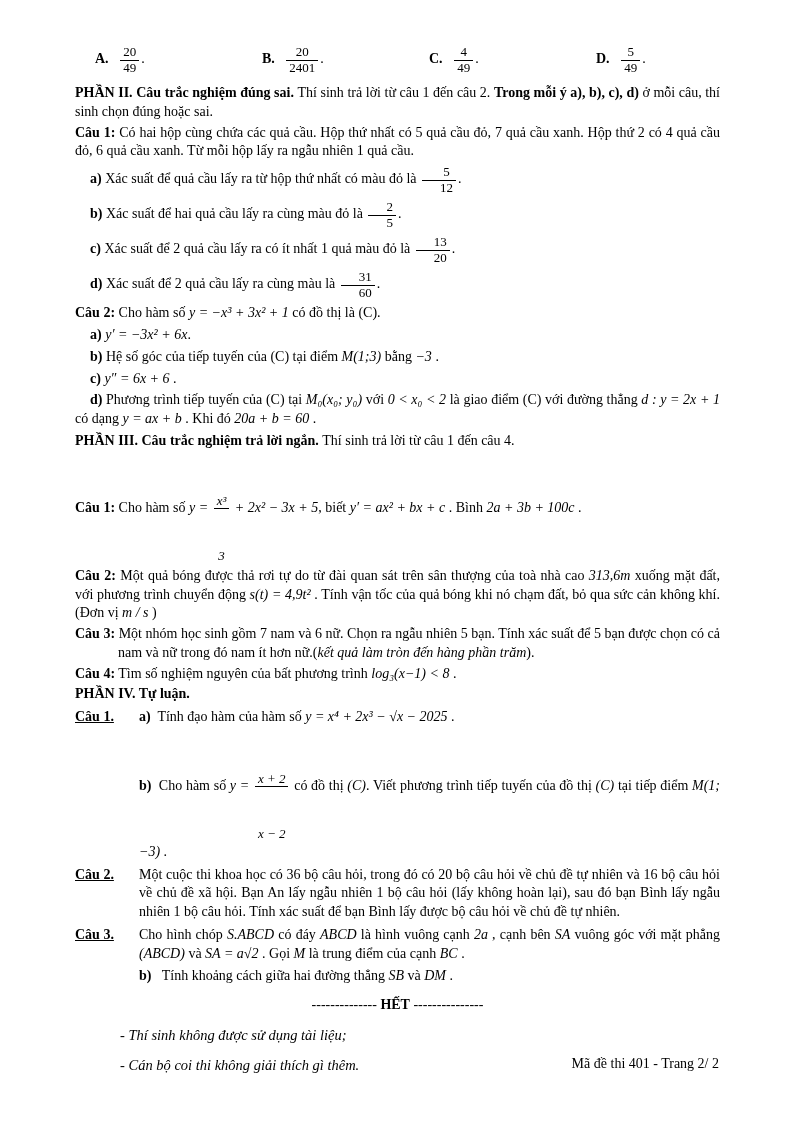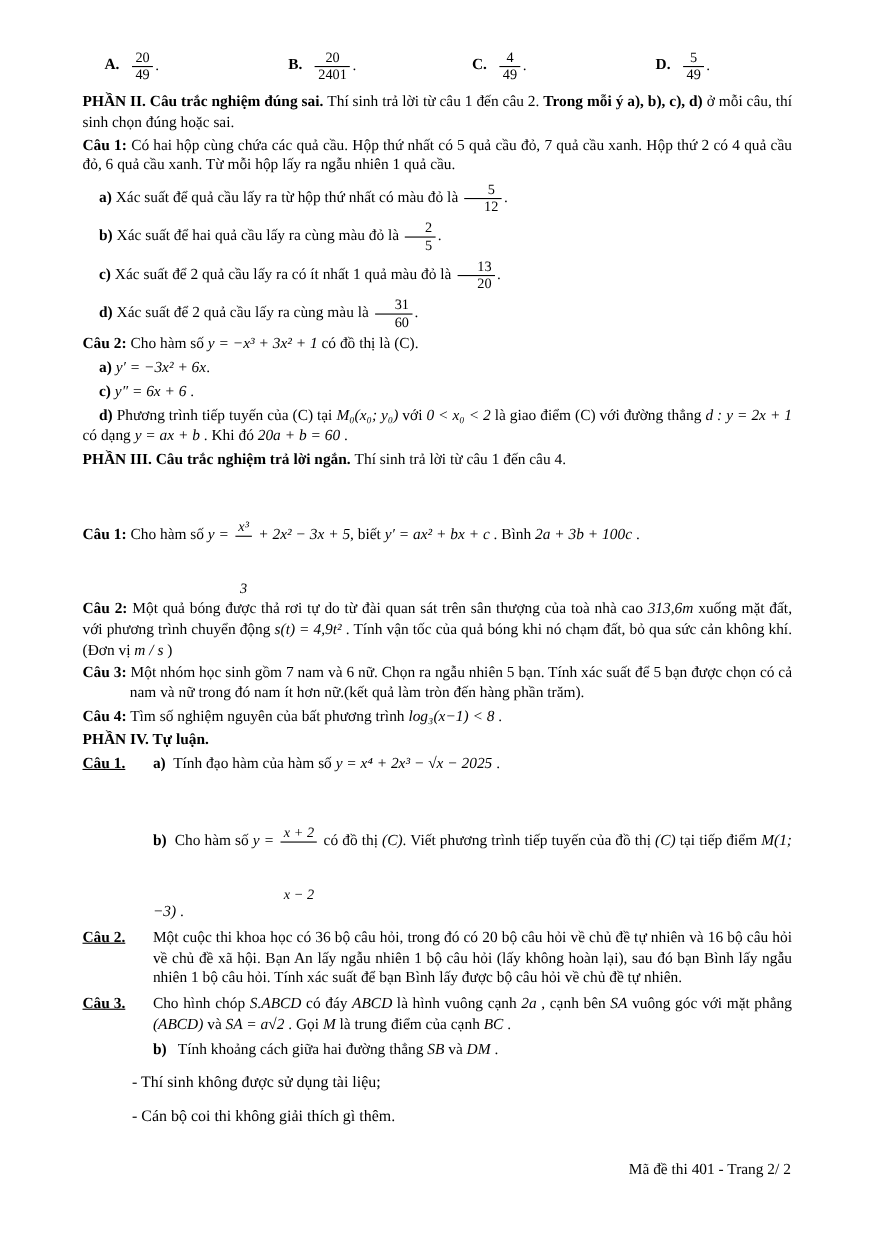--- a/index.html
+++ b/index.html
@@ -5,21 +5,21 @@
   * { margin:0; padding:0; box-sizing:border-box; }
   html,body { background:#ffffff; }
   body {
     width:794px; height:1122px;
     font-family:"Liberation Serif", serif;
     font-size:14px; color:#000;
   }
   .page { position:relative; width:794px; height:1122px; padding:44px 74px 0 75px; overflow:hidden; }
   .blk { line-height:1.34; text-align:justify; }
   .b  { font-weight:bold; }
-  .i  { }
+  .i  { font-style:italic; }
   .m  { font-style:italic;margin-top:16px; }
   .u  { text-decoration:underline; }
 
   .frac { display:inline-block; vertical-align:middle; text-align:center; line-height:1.12; font-size:13px; margin:1px 2px; }
   .frac .num { display:block; border-bottom:1px solid #000; padding:0 3px; }
   .frac .den { display:block; padding:0 3px; }
   .frac.m .num, .frac.m .den { font-style:italic;margin-top:40px; }
 
   .answers { display:flex; padding-left:20px; margin-bottom:8px; text-align:left; }
   .ans { width:167px; white-space:nowrap; }
@@ -49,20 +49,21 @@
         <span class="ans"><span class="b">D.</span> <span class="frac"><span class="num">5</span><span class="den">49</span></span><span>.</span></span>
       </div>
       <div class="blk p"><span class="b">PHẦN II. Câu trắc nghiệm đúng sai. </span><span>Thí sinh trả lời từ câu 1 đến câu 2. </span><span class="b">Trong mỗi ý a), b), c), d)</span><span> ở mỗi câu, thí sinh chọn đúng hoặc sai.</span></div>
       <div class="blk p"><span class="b">Câu 1:</span><span> Có hai hộp cùng chứa các quả cầu. Hộp thứ nhất có 5 quả cầu đỏ, 7 quả cầu xanh. Hộp thứ 2 có 4 quả cầu đỏ, 6 quả cầu xanh. Từ mỗi hộp lấy ra ngẫu nhiên 1 quả cầu.</span></div>
       <div class="blk item"><span class="b">a)</span><span> Xác suất để quả cầu lấy ra từ hộp thứ nhất có màu đỏ là </span><span class="frac"><span class="num">5</span><span class="den">12</span></span><span>.</span></div>
       <div class="blk item"><span class="b">b)</span><span> Xác suất để hai quả cầu lấy ra cùng màu đỏ là </span><span class="frac"><span class="num">2</span><span class="den">5</span></span><span>.</span></div>
       <div class="blk item"><span class="b">c)</span><span> Xác suất để 2 quả cầu lấy ra có ít nhất 1 quả màu đỏ là </span><span class="frac"><span class="num">13</span><span class="den">20</span></span><span>.</span></div>
       <div class="blk item"><span class="b">d)</span><span> Xác suất để 2 quả cầu lấy ra cùng màu là </span><span class="frac"><span class="num">31</span><span class="den">60</span></span><span>.</span></div>
       <div class="blk p"><span class="b">Câu 2:</span><span> Cho hàm số </span><span class="m">y = −x³ + 3x² + 1</span><span> có đồ thị là (C).</span></div>
       <div class="blk item"><span class="b">a)</span><span> </span><span class="m">y′ = −3x² + 6x</span><span>.</span></div>
+      <div class="blk item"><span class="b">b)</span><span> Hệ số góc của tiếp tuyến của (C) tại điểm </span><span class="m">M(1;3)</span><span> bằng </span><span class="m">−3</span><span> .</span></div>
       <div class="blk item"><span class="b">c)</span><span> </span><span class="m">y″ = 6x + 6</span><span> .</span></div>
       <div class="blk item"><span class="b">d)</span><span> Phương trình tiếp tuyến của (C) tại </span><span class="m">M₀(x₀; y₀)</span><span> với </span><span class="m">0 &lt; x₀ &lt; 2</span><span> là giao điểm (C) với đường thẳng </span><span class="m">d : y = 2x + 1</span><span> có dạng </span><span class="m">y = ax + b</span><span> . Khi đó </span><span class="m">20a + b = 60</span><span> .</span></div>
       <div class="blk p"><span class="b">PHẦN III. Câu trắc nghiệm trả lời ngắn. </span><span>Thí sinh trả lời từ câu 1 đến câu 4.</span></div>
       <div class="blk p"><span class="b">Câu 1:</span><span> Cho hàm số </span><span class="m">y = </span><span class="frac m"><span class="num">x³</span><span class="den">3</span></span><span class="m"> + 2x² − 3x + 5</span><span>, biết </span><span class="m">y′ = ax² + bx + c</span><span> . Bình </span><span class="m">2a + 3b + 100c</span><span> .</span></div>
       <div class="blk p"><span class="b">Câu 2:</span><span> Một quả bóng được thả rơi tự do từ đài quan sát trên sân thượng của toà nhà cao </span><span class="m">313,6m</span><span> xuống mặt đất, với phương trình chuyển động </span><span class="m">s(t) = 4,9t²</span><span> . Tính vận tốc của quả bóng khi nó chạm đất, bỏ qua sức cản không khí. (Đơn vị </span><span class="m">m / s</span><span> )</span></div>
       <div class="blk hangp"><span class="b">Câu 3:</span><span> Một nhóm học sinh gồm 7 nam và 6 nữ. Chọn ra ngẫu nhiên 5 bạn. Tính xác suất để 5 bạn được chọn có cả nam và nữ trong đó nam ít hơn nữ.(</span><span class="i">kết quả làm tròn đến hàng phần trăm</span><span>).</span></div>
       <div class="blk p"><span class="b">Câu 4:</span><span> Tìm số nghiệm nguyên của bất phương trình </span><span class="m">log₃(x−1) &lt; 8</span><span> .</span></div>
       <div class="blk p"><span class="b">PHẦN IV. Tự luận.</span></div>
       <div class="blk hang">
         <span class="label"><span class="b u">Câu 1.</span></span>
@@ -77,17 +78,18 @@
         <span class="content"><span>Một cuộc thi khoa học có 36 bộ câu hỏi, trong đó có 20 bộ câu hỏi về chủ đề tự nhiên và 16 bộ câu hỏi về chủ đề xã hội. Bạn An lấy ngẫu nhiên 1 bộ câu hỏi (lấy không hoàn lại), sau đó bạn Bình lấy ngẫu nhiên 1 bộ câu hỏi. Tính xác suất để bạn Bình lấy được bộ câu hỏi về chủ đề tự nhiên.</span></span>
       </div>
       <div class="blk hang">
         <span class="label"><span class="b u">Câu 3.</span></span>
         <span class="content"><span>Cho hình chóp </span><span class="m">S.ABCD</span><span> có đáy </span><span class="m">ABCD</span><span> là hình vuông cạnh </span><span class="m">2a</span><span> , cạnh bên </span><span class="m">SA</span><span> vuông góc với mặt phẳng </span><span class="m">(ABCD)</span><span> và </span><span class="m">SA = a√2</span><span> . Gọi </span><span class="m">M</span><span> là trung điểm của cạnh </span><span class="m">BC</span><span> .</span></span>
       </div>
       <div class="blk hang">
         <span class="label"></span>
         <span class="content"><span class="b">b)</span><span>&nbsp;&nbsp; Tính khoảng cách giữa hai đường thẳng </span><span class="m">SB</span><span> và </span><span class="m">DM</span><span> .</span></span>
       </div>
+      <div class="blk center"><span>-------------- </span><span class="b">HẾT</span><span> ---------------</span></div>
       <div class="blk note"><span class="i">- Thí sinh không được sử dụng tài liệu;</span></div>
       <div class="blk note"><span class="i">- Cán bộ coi thi không giải thích gì thêm.</span></div>
     </div>
   <div class="footer">Mã đề thi 401 - Trang 2/ 2</div>
 </div>
 
 </body></html>

